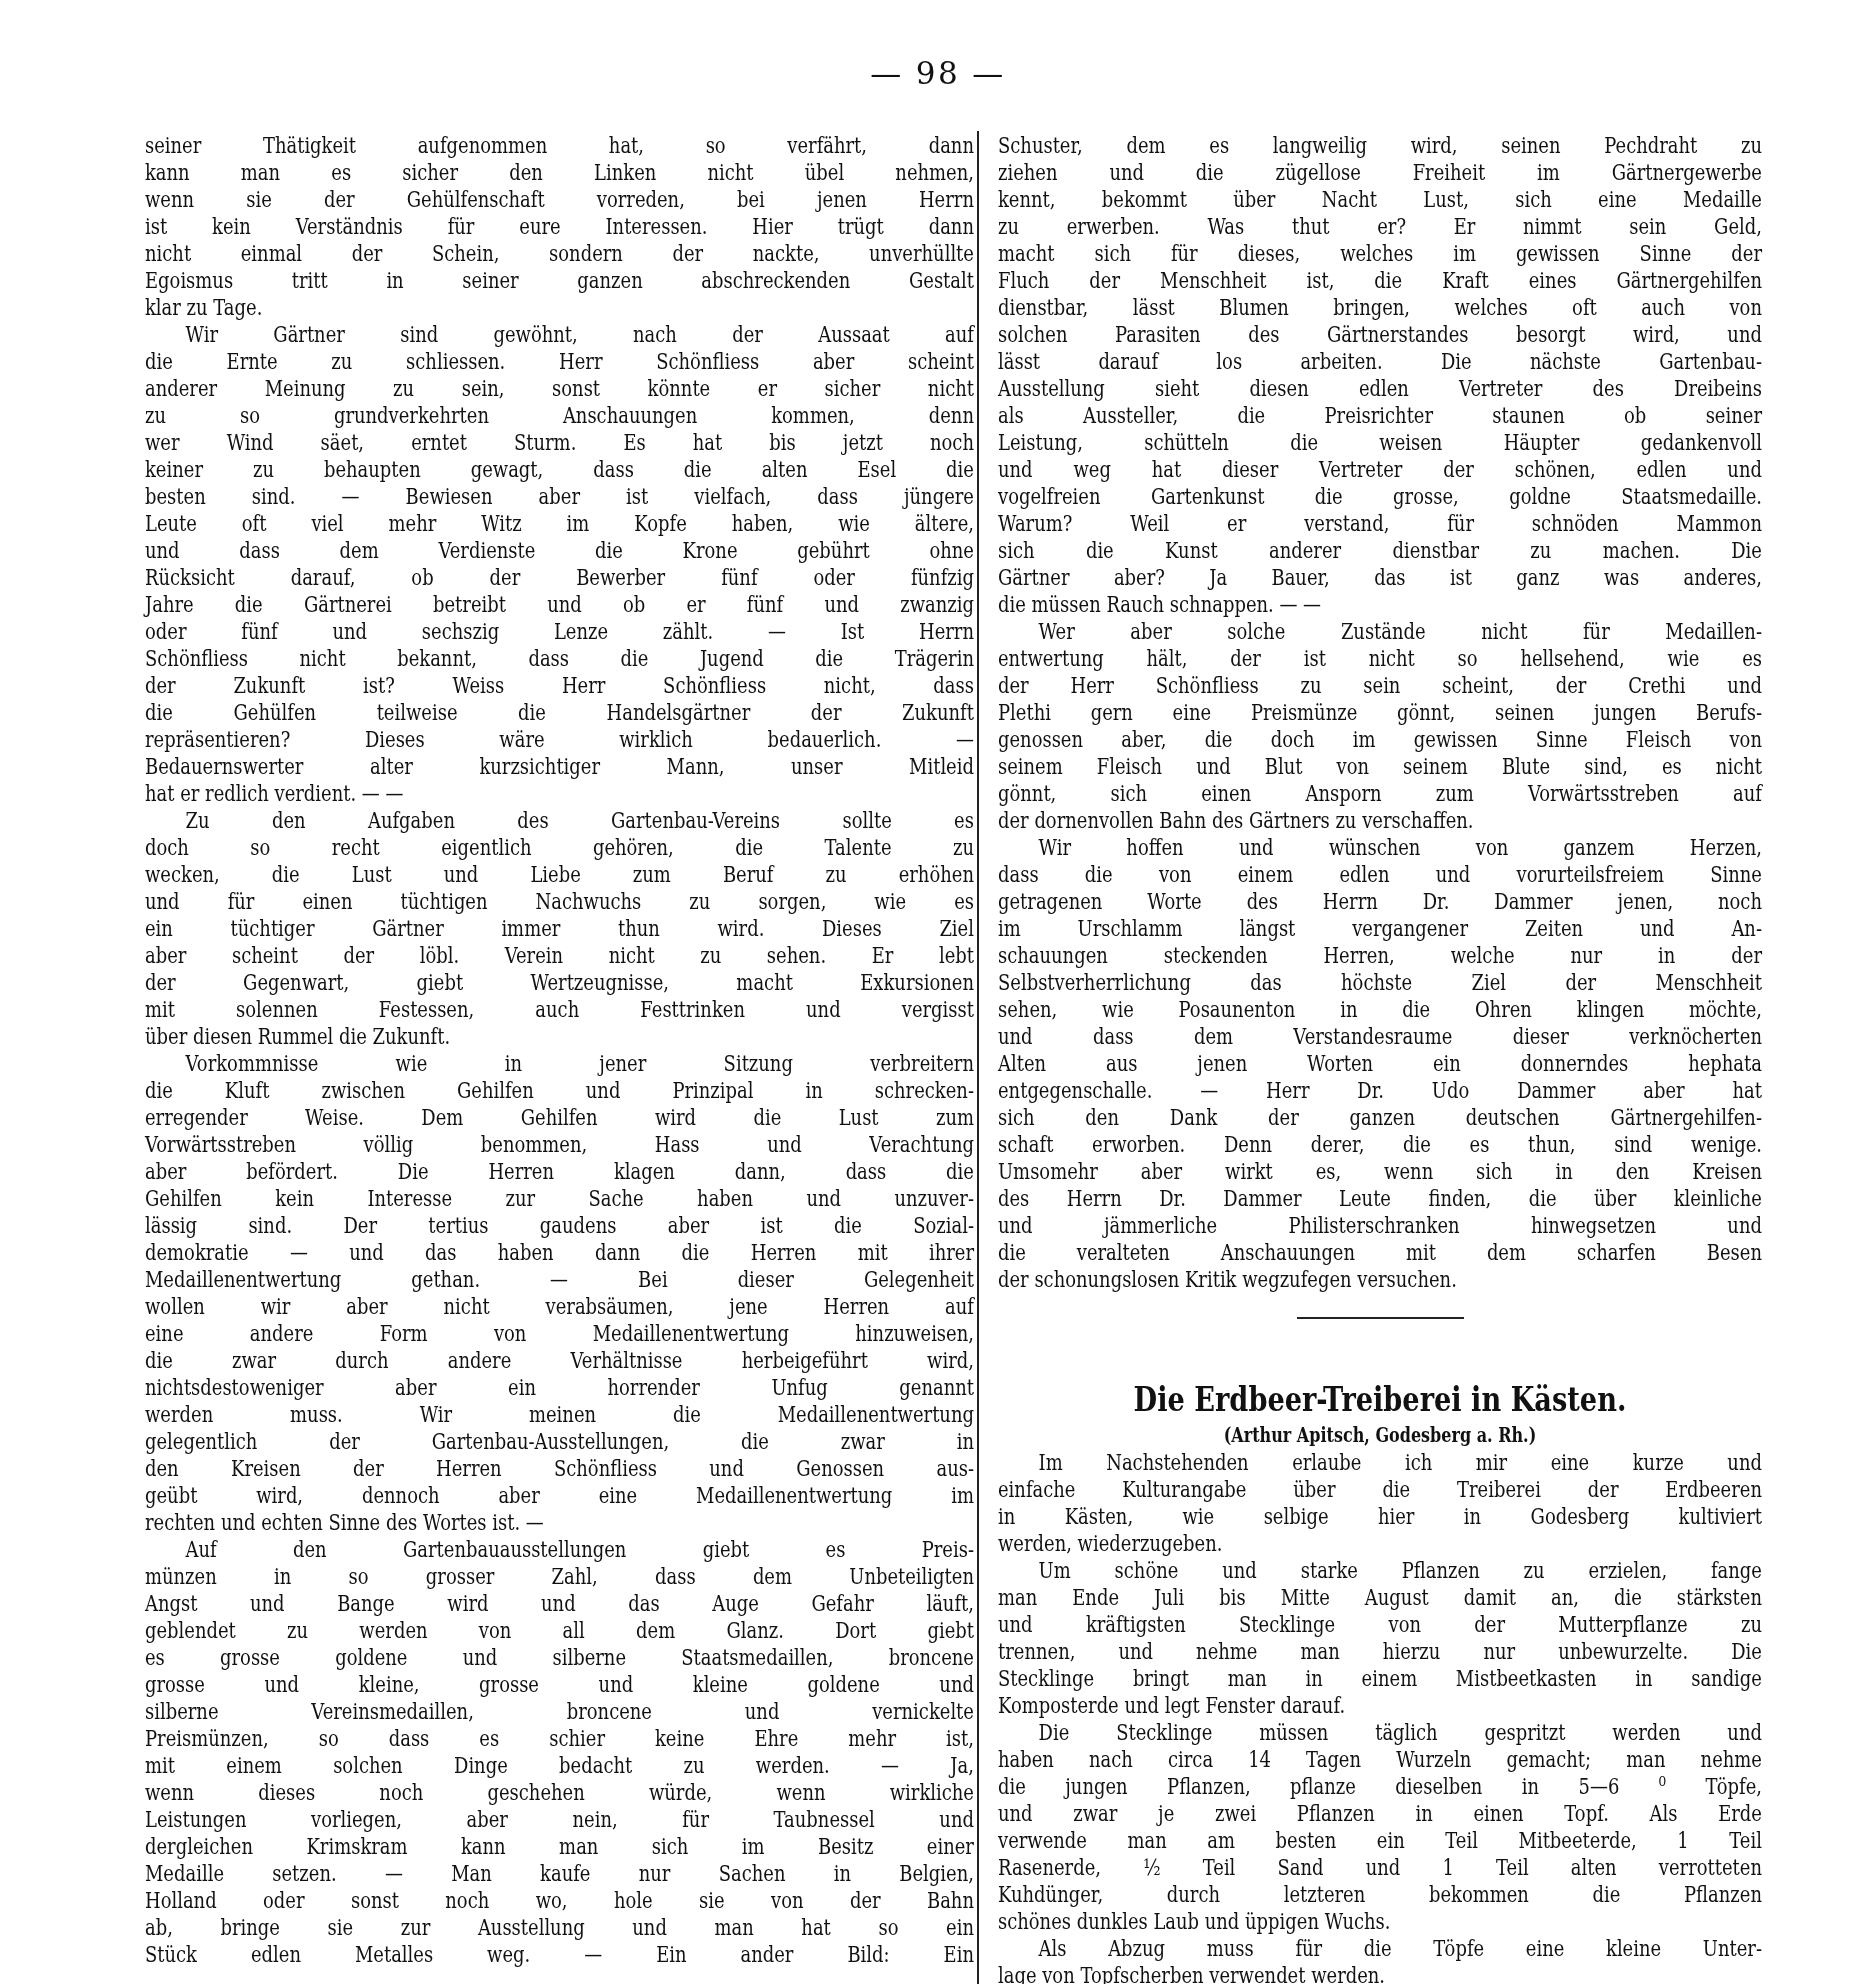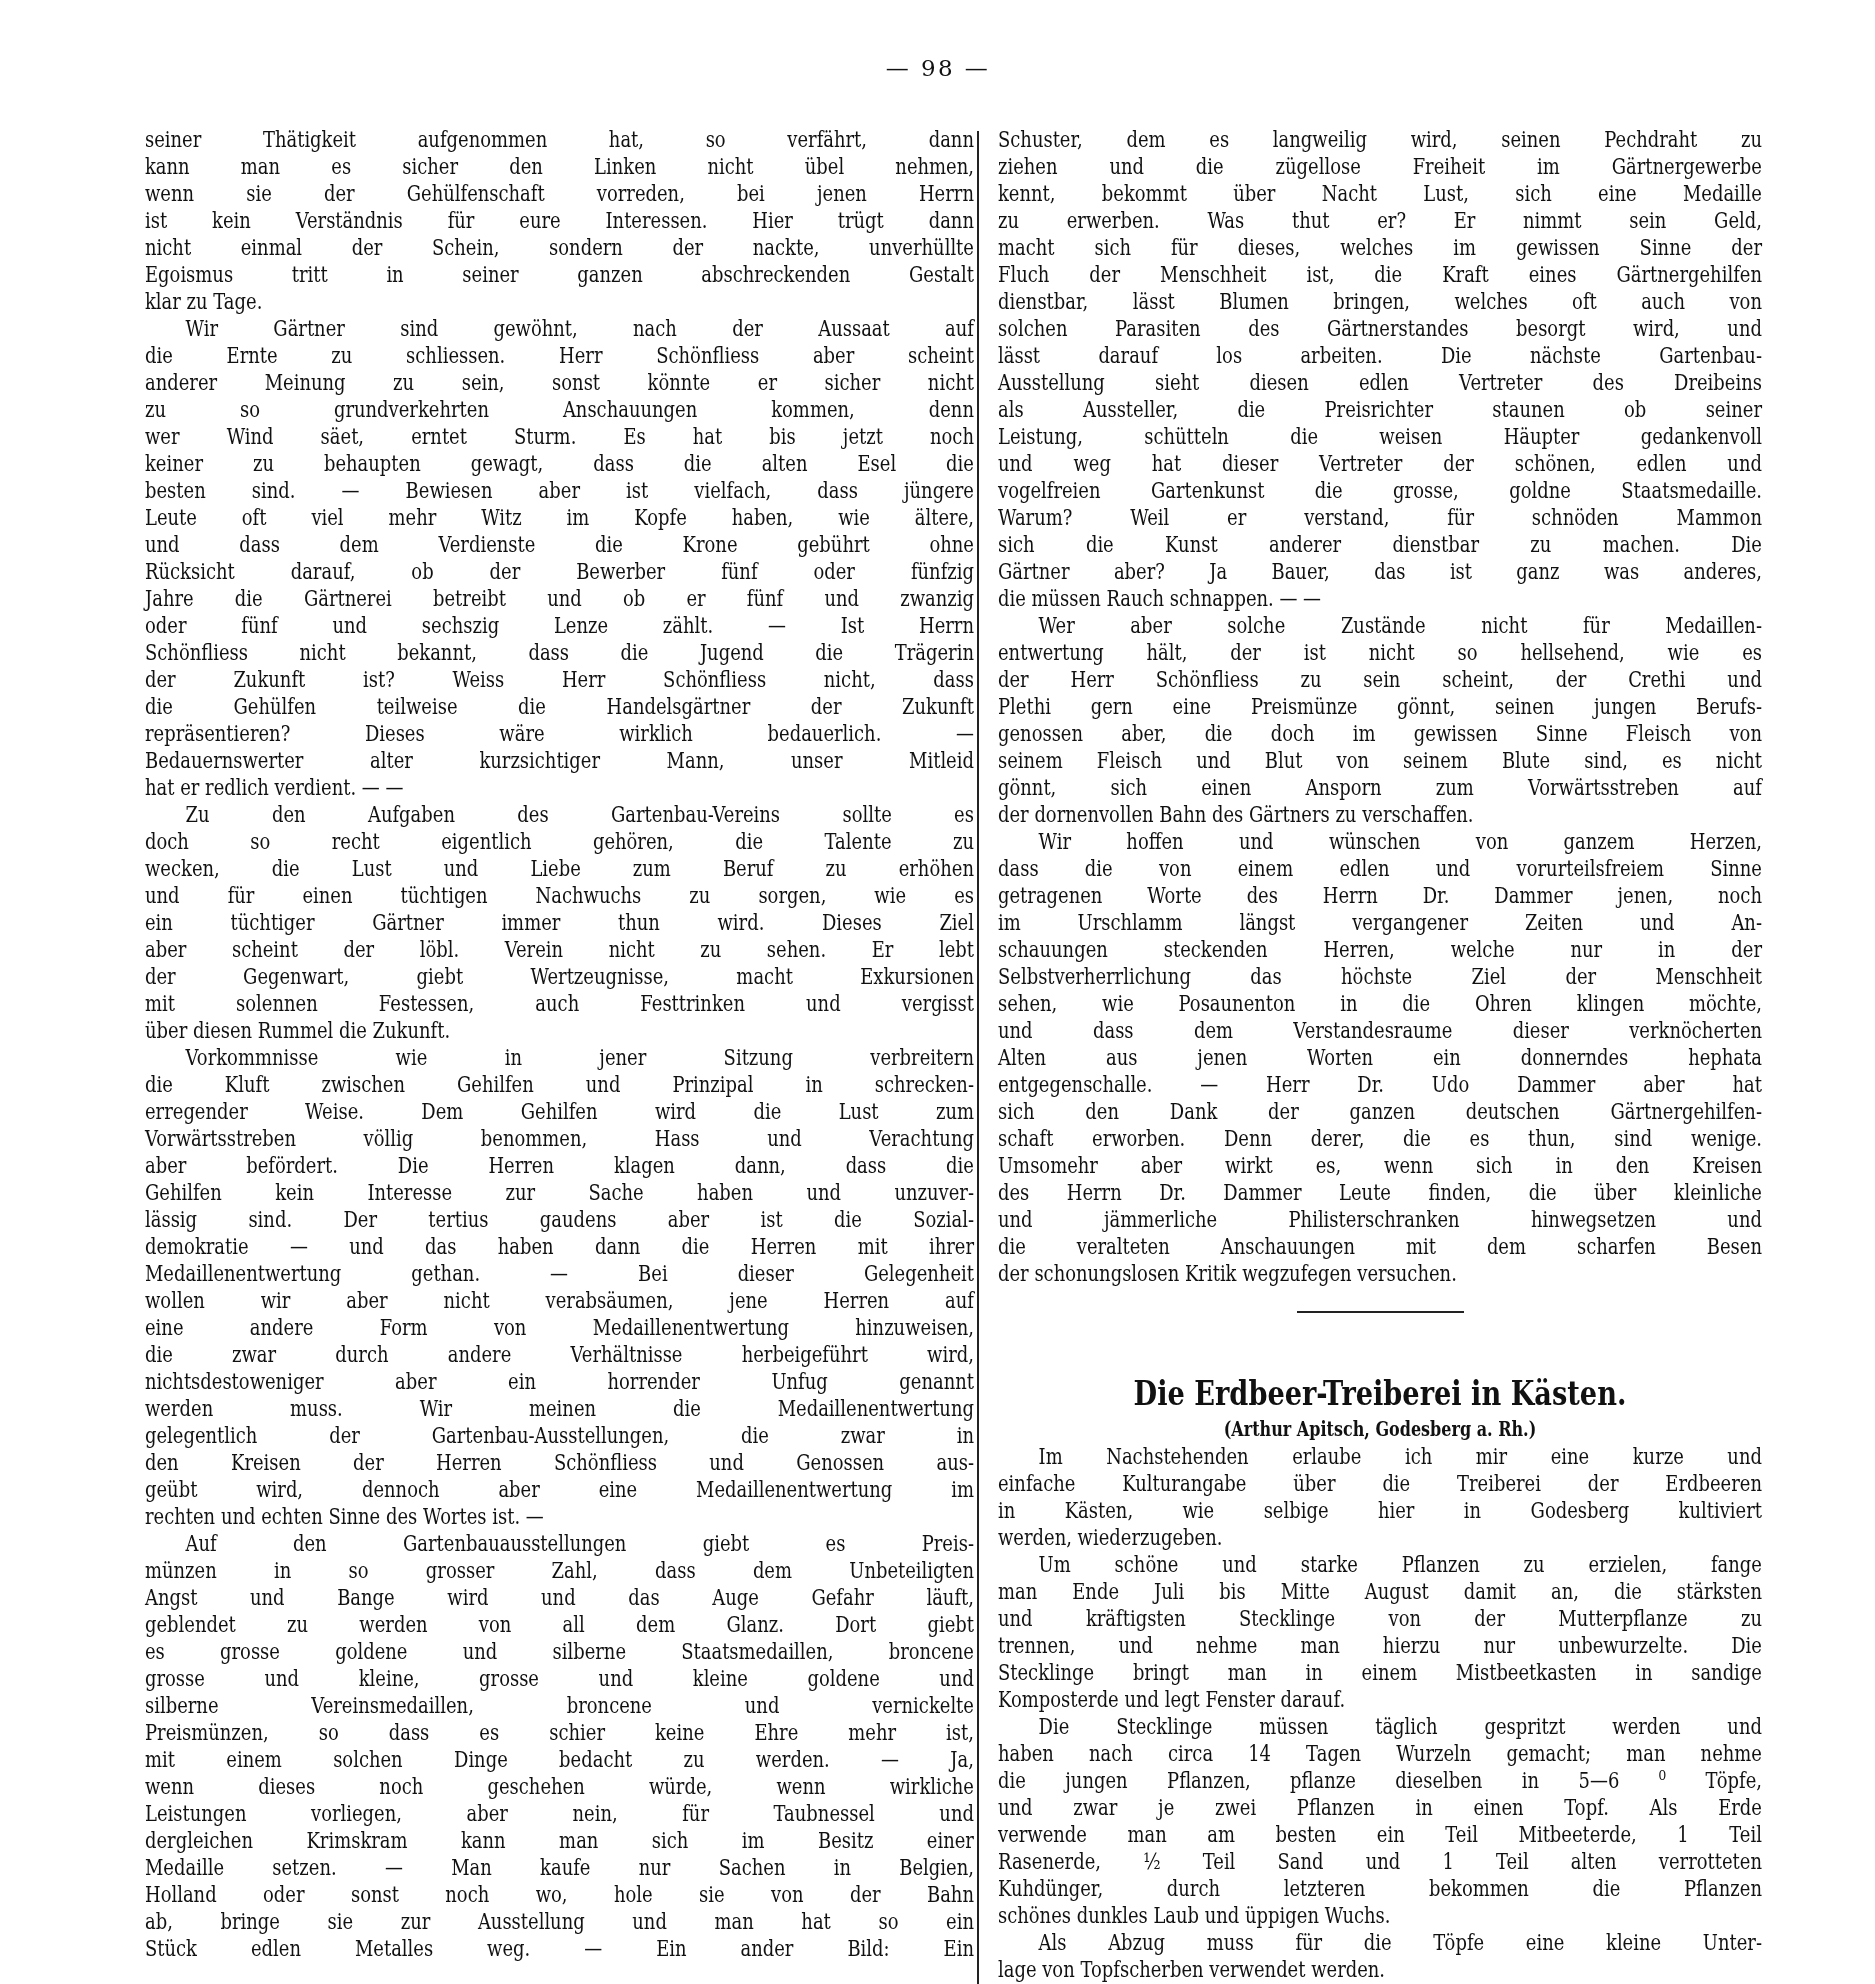--- a/index.html
+++ b/index.html
@@ -1,20 +1,20 @@
 <!DOCTYPE html>
 <html style="font-size:6.4px"><head>
 <meta charset="utf-8">
 <style>
   html, body { margin:0; padding:0; background:#ffffff; }
   body { width:1876px; height:2626px; position:relative; overflow:hidden;
          font-family:"DejaVu Serif","Liberation Serif",serif; color:#111; }
   .page-number { position:absolute; top:55px; left:0; width:1876px; text-align:center;
-         font-size:23px; letter-spacing:2.4px; }
-  .col { position:absolute; top:126px; font-size:23px; line-height:27px; }
+         font-size:31px; letter-spacing:2.4px; }
+  .col { position:absolute; top:132px; font-size:23px; line-height:27px; }
   .col-left { left:145px; width:829px; }
   .col-right { left:998px; width:764px; }
   .divider { position:absolute; left:977px; top:131px; width:2px; height:2362px; background:#222; }
   .line { display:block; white-space:nowrap; text-align:justify; text-align-last:justify;
           transform-origin:left top; transform:scaleX(0.78); width:128.2%; }
   .line.last { text-align-last:left; }
   .line.indent { text-indent:52px; }
   .sep { display:block; margin:24px auto 0 auto; width:167px; height:2.4px; background:#222; }
   .heading { display:block; text-align:center; font-weight:bold; font-size:34px; line-height:40px;
              margin-top:60px; transform:scaleX(0.8); }

